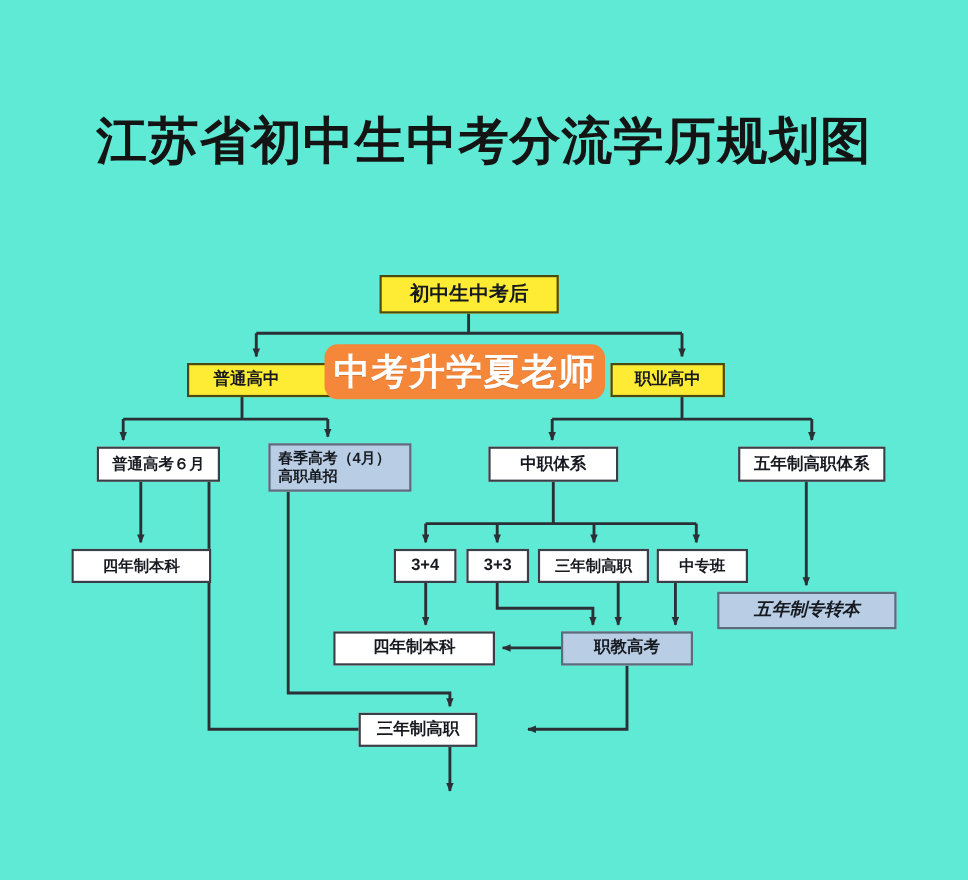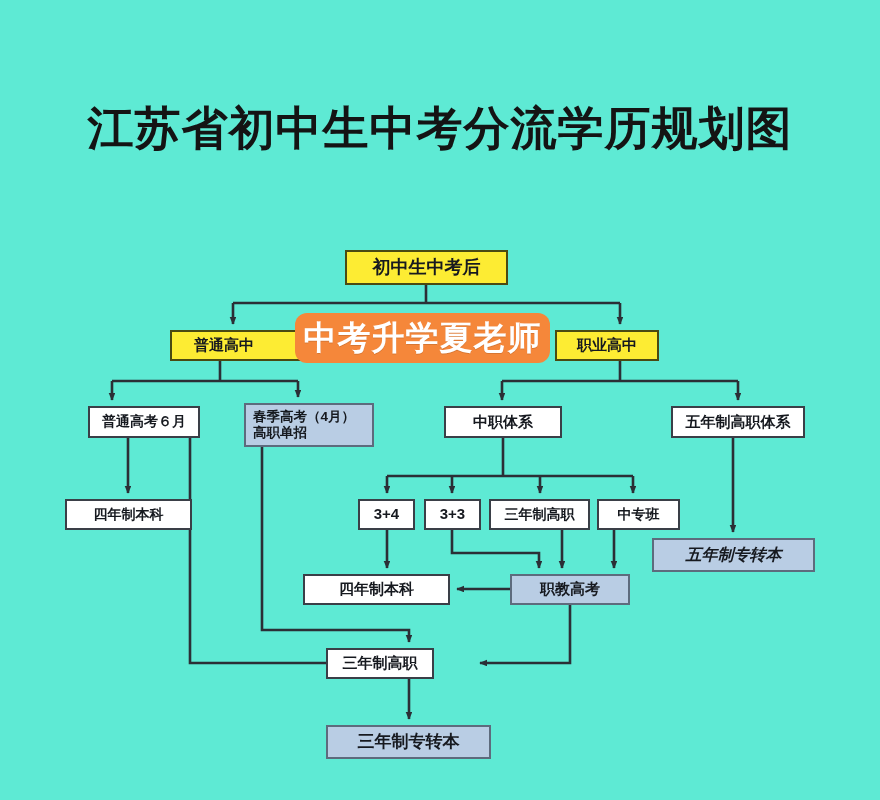--- a/index.html
+++ b/index.html
@@ -167,17 +167,16 @@
   <div class="node white" style="left:597px;top:499px;width:83px;height:31px;font-size:14px;">中专班</div>
 
   <div class="node blue" style="left:652px;top:538px;width:163px;height:34px;font-size:16px;font-style:italic;">五年制专转本</div>
 
   <div class="node white" style="left:303px;top:574px;width:147px;height:31px;font-size:15px;">四年制本科</div>
 
   <div class="node blue" style="left:510px;top:574px;width:120px;height:31px;font-size:15px;">职教高考</div>
 
   <div class="node white" style="left:326px;top:648px;width:108px;height:31px;font-size:15px;">三年制高职</div>
 
-  <div class="node blue" style="left:326px;top:725px;width:165px;height:34px;font-size:17px;">三年制专转本</div>
 
   <div class="watermark" style="left:295px;top:313px;width:255px;height:50px;">中考升学夏老师</div>
 
 </div>
 
 </body></html>

